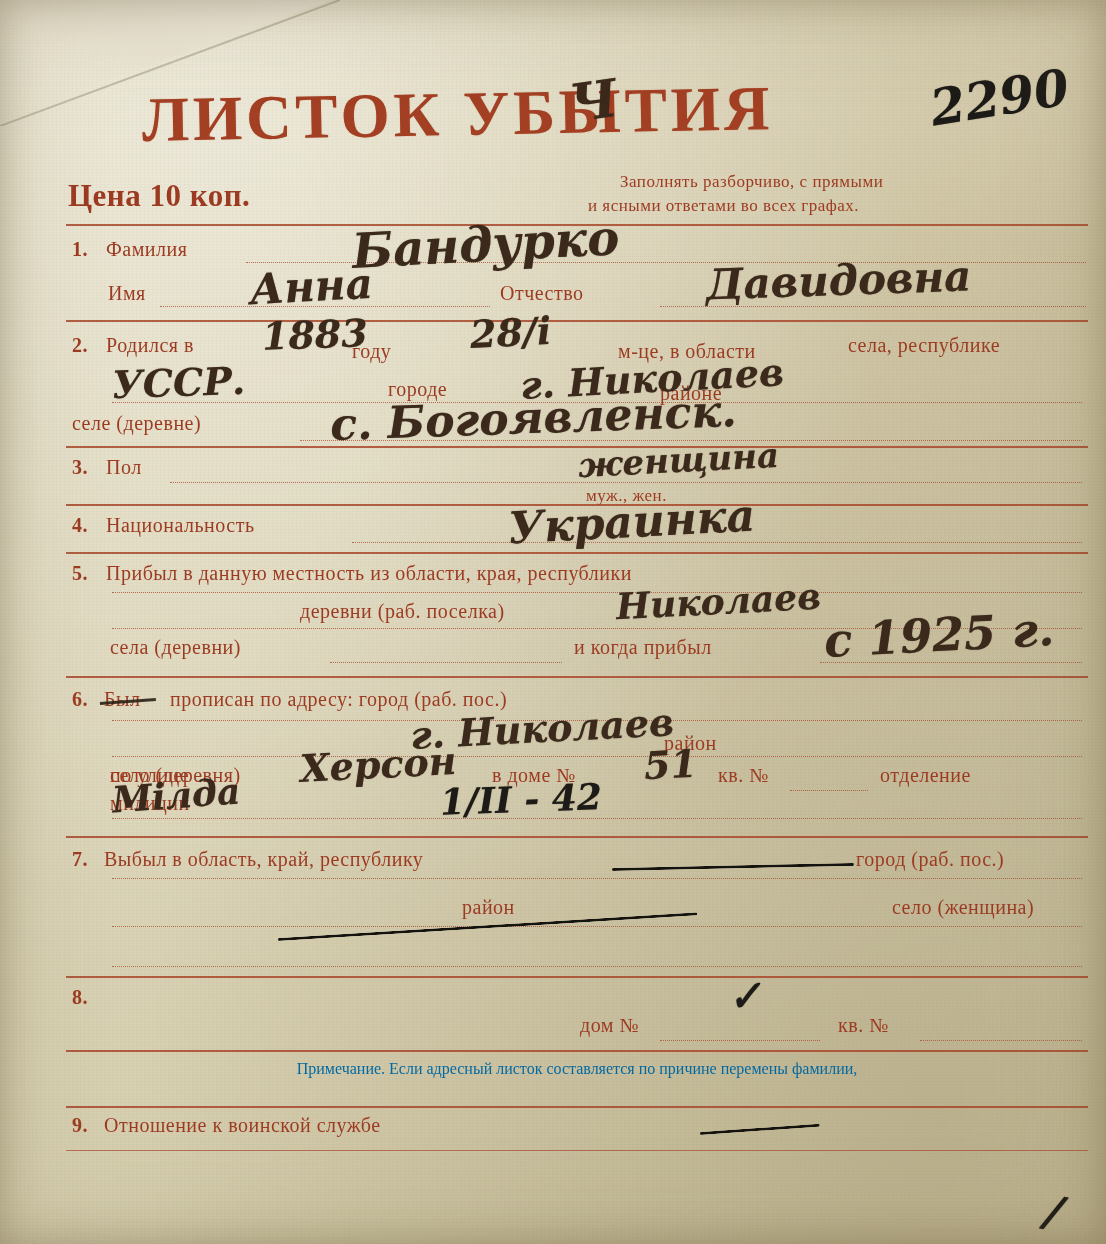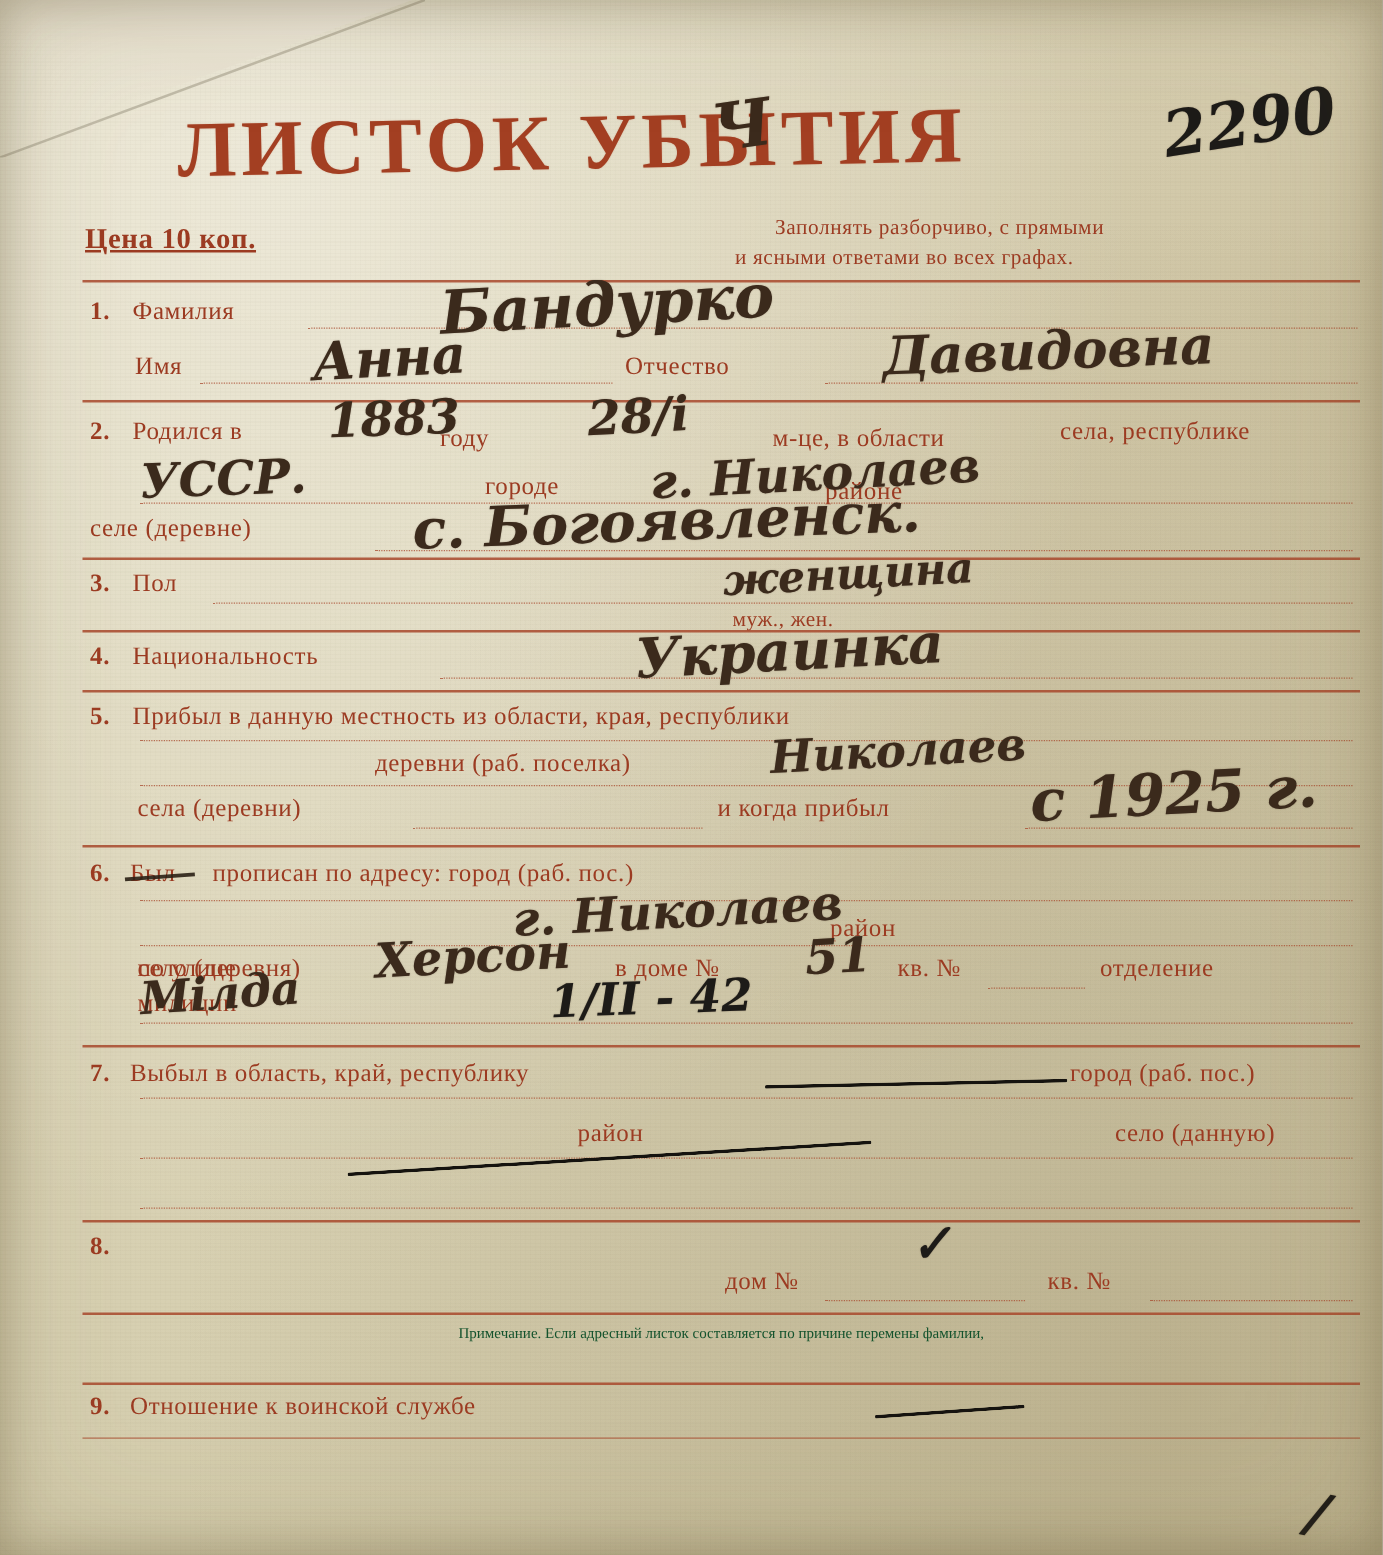--- a/index.html
+++ b/index.html
@@ -123,43 +123,43 @@
     position: absolute;
     left: 72px;
     top: 1158px;
     font-size: 19px;
     color: #9c3b22;
     letter-spacing: 1px;
   }
   .note {
     position: absolute;
     text-align: center;
-    font-size: 12px;
-    color: #14532d;
+    font-size: 16px;
+    color: #0369a1;
     line-height: 1.35;
   }
 </style>
 </head>
 <body>
 
 <div id="page">
   <div id="paper"></div>
   <div id="grain"></div>
   <div id="fold"></div>
   <svg id="fold-edge" viewBox="0 0 340 126">
     <path d="M340,0 L0,126" stroke="#b9b3a0" stroke-width="2" fill="none" opacity="0.85"></path>
   </svg>
 
   <div id="title">ЛИСТОК УБЫТИЯ</div>
 
   <div class="hand med" style="left:570px; top:70px; transform:rotate(-8deg); font-size:52px;">Ч</div>
 
   <div class="hand blk" style="left:930px; top:68px; font-size:50px; transform:rotate(-9deg);">2290</div>
 
-  <div class="print lbl" style="left:68px; top:178px; font-weight:bold; font-size:23px;text-decoration:underline;">Цена 10 коп.</div>
+  <div class="print lbl" style="left:68px; top:178px; font-weight:bold; font-size:31px;">Цена 10 коп.</div>
   <div class="print lbl-s" style="left:620px; top:172px;">Заполнять разборчиво, с прямыми</div>
   <div class="print lbl-s" style="left:588px; top:196px;">и ясными ответами во всех графах.</div>
 
   <div class="rule" style="left:66px; top:224px; width:1022px;"></div>
 
   <div class="print num lbl" style="left:72px; top:238px;">1.</div>
   <div class="print lbl" style="left:106px; top:238px;">Фамилия</div>
   <div class="dotline" style="left:246px; top:262px; width:840px;"></div>
   <div class="hand big" style="left:352px; top:216px; transform:rotate(-3deg); font-size:48px;">Бандурко</div>
 
@@ -249,21 +249,21 @@
 
   <div class="rule" style="left:66px; top:836px; width:1022px;"></div>
 
   <div class="print num lbl" style="left:72px; top:848px;">7.</div>
   <div class="print lbl" style="left:104px; top:848px;">Выбыл в область, край, республику</div>
   <div class="print lbl" style="left:856px; top:848px;">город (раб. пос.)</div>
   <div class="dotline" style="left:112px; top:878px; width:970px;"></div>
   <div class="pen-line" style="left:612px; top:868px; width:242px; transform:rotate(-1.2deg);"></div>
 
   <div class="print lbl" style="left:462px; top:896px;">район</div>
-  <div class="print lbl" style="left:892px; top:896px;">село (данную)</div>
+  <div class="print lbl" style="left:892px; top:896px;">село (женщина)</div>
   <div class="dotline" style="left:112px; top:926px; width:970px;"></div>
   <div class="pen-line" style="left:278px; top:938px; width:420px; transform:rotate(-3.5deg);"></div>
 
   <div class="dotline" style="left:112px; top:966px; width:970px;"></div>
   <div class="rule" style="left:66px; top:976px; width:1022px;"></div>
 
   <div class="print num lbl" style="left:72px; top:986px;">8.</div>
   <div class="hand blk" style="left:728px; top:972px; font-size:40px; transform:rotate(-6deg);">✓</div>
   <div class="print lbl" style="left:580px; top:1014px;">дом №</div>
   <div class="print lbl" style="left:838px; top:1014px;">кв. №</div>

